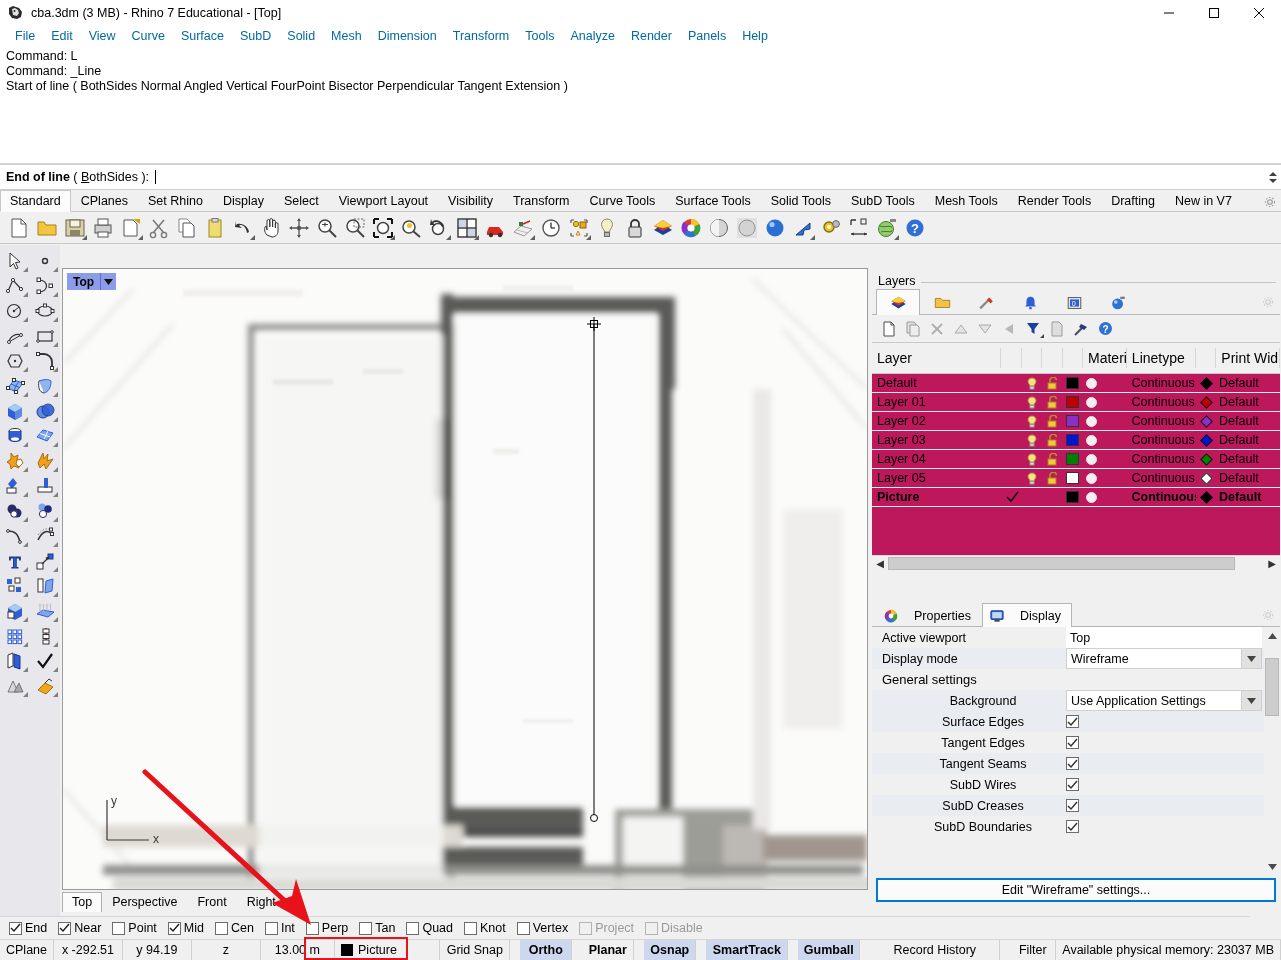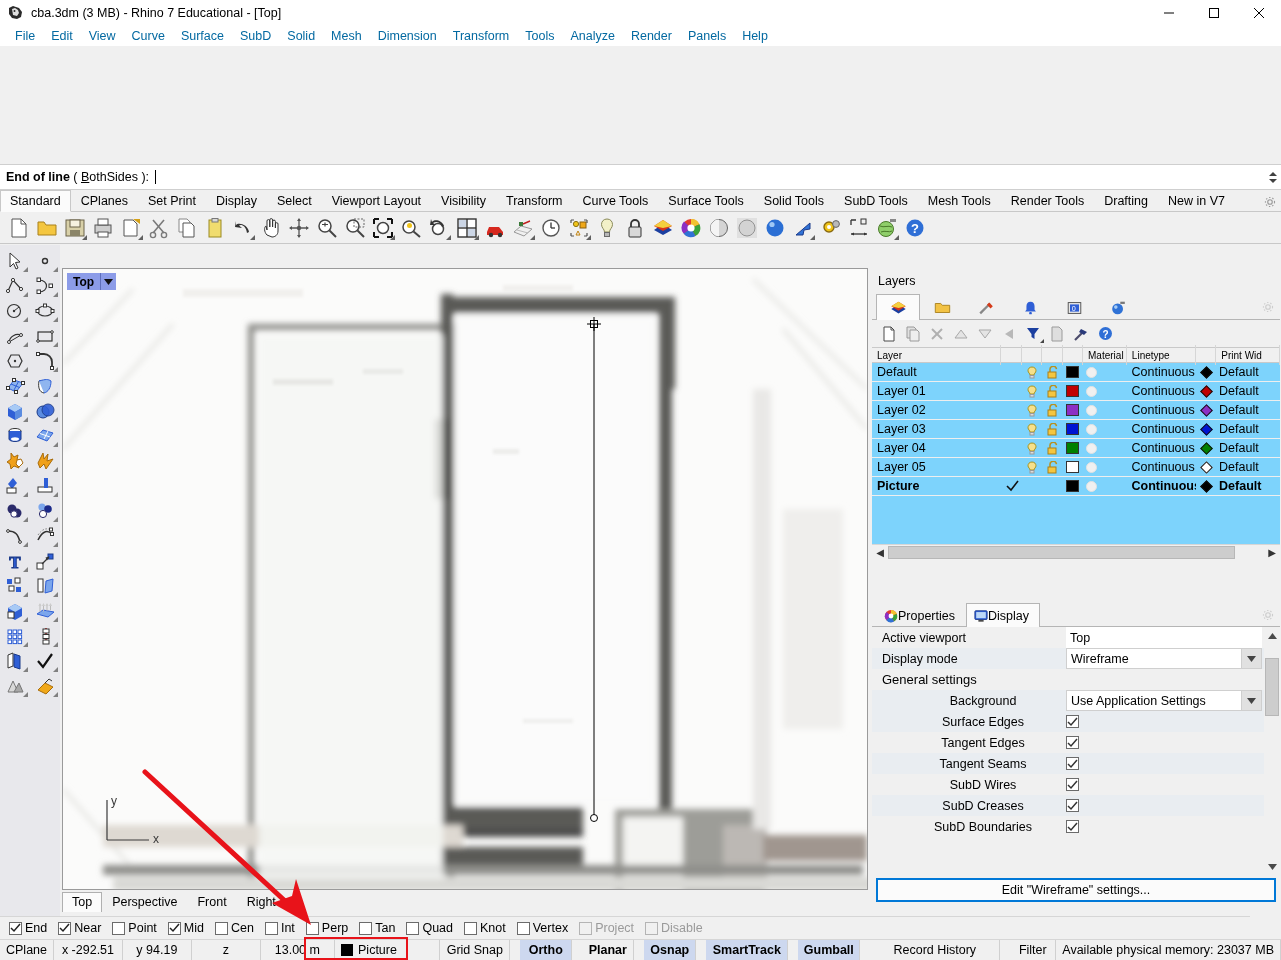--- a/index.html
+++ b/index.html
@@ -139,40 +139,40 @@
     border: 1px solid transparent; border-bottom: none;
   }
   .vptabs .vtab.active { background: #fbfbfb; border-color: #b0b0b0; }
 
   
   .layers-panel {
     position: absolute; left: 872px; top: 274px; width: 408px; height: 322px;
     background: #f0f0f0;
   }
   .panel-cap { font-size: 12.5px; padding: 0 0 2px 6px; color: #000; }
-  .panel-cap-wrap { display:flex; gap:5px;flex-direction:column; }
+  .panel-cap-wrap { display:flex; align-items:center; gap:5px; }
   .panel-cap-line { flex:1; height:1px; background:#c4c4c4; margin-right: 4px; }
 
   .ptabs { display: flex; align-items: flex-end; height: 25px; border-bottom: 1px solid #b5b5b5; padding-left: 4px; position: relative; }
   .ptab {
     width: 44px; height: 24px; display: flex; align-items: center; justify-content: center;
     border: 1px solid transparent; border-bottom: none;
   }
   .ptab.active { background: #fbfbfb; border-color: #b5b5b5; height: 26px; margin-bottom: -1px; }
   .ptabs .gear { position: absolute; right: 5px; bottom: 5px; width: 14px; height: 14px; opacity: .4; }
 
   .ptoolbar { display: flex; align-items: center; height: 27px; padding-left: 5px; background: #f0f0f0; }
   .pt-icon { width: 24px; height: 22px; display: flex; align-items: center; justify-content: center; position: relative; }
 
   .lay-head {
-    display: flex; height: 16px; background: #f0f0f0; border-top: 1px solid #c9c9c9;
-    border-bottom: 1px solid #c9c9c9; align-items: center; font-size: 10px;
+    display: flex; height: 32px; background: #f0f0f0; border-top: 1px solid #c9c9c9;
+    border-bottom: 1px solid #c9c9c9; align-items: center; font-size: 14px;
   }
   .lay-head .c { border-right: 1px solid #d6d6d6; height: 20px; display:flex; align-items:center; padding-left: 5px; overflow:hidden; }
-  .lay-rows { background: #7dd3fc; height: 181px; overflow: hidden; }
+  .lay-rows { background: #be185d; height: 181px; overflow: hidden; }
   .lay-row { display: flex; height: 19px; align-items: center; font-size: 12.5px; border-bottom: 1px solid #eee; }
   .lay-row.bold { font-weight: bold; }
   .lay-cell { height: 19px; display: flex; align-items: center; padding-left: 5px; overflow: hidden; }
   .swatch { width: 13px; height: 12px; border: 1px solid #333; }
   .matcircle { width: 11px; height: 11px; border-radius: 50%; background: #f0f0f0; border: 1px solid #e2e2e2; }
   .diamond { width: 9px; height: 9px; transform: rotate(45deg); border: 1px solid #111; }
 
   .hscroll {
     height: 16px; background: #f0f0f0; display: flex; align-items: center;
     border-top: 1px solid #d6d6d6;
@@ -180,21 +180,21 @@
   .hscroll .arrow { width: 16px; height: 15px; display: flex; align-items: center; justify-content: center; font-size: 10px; color:#333; }
   .hscroll .thumb { height: 13px; background: #cdcdcd; border: 1px solid #b7b7b7; }
   .hscroll .track { flex: 1; height: 15px; background: #f0f0f0; display:flex; align-items:center; }
 
   .disp-panel {
     position: absolute; left: 872px; top: 604px; width: 408px; height: 306px;
     background: #f0f0f0;
   }
   .dtabs { display: flex; align-items: flex-end; height: 23px; border-bottom: 1px solid #b5b5b5; padding-left: 4px; position:relative; }
   .dtab {
-    display: flex; align-items: center; gap: 0; padding: 2px 10px 2px 7px; font-size: 12.5px;
+    display: flex; align-items: center; gap: 16px; padding: 2px 10px 2px 7px; font-size: 12.5px;
     border: 1px solid transparent; border-bottom: none; height: 22px;
   }
   .dtab.active { background: #fbfbfb; border-color: #b5b5b5; height: 24px; margin-bottom: -1px; }
   .dtabs .gear { position: absolute; right: 5px; bottom: 4px; width: 14px; height: 14px; opacity: .4; }
 
   .disp-body { position: relative; height: 248px; background: #f0f0f0; overflow: hidden; }
   .disp-rows { position:absolute; left:0; top:0; right: 16px; bottom: 0; }
   .drow { display: flex; align-items: center; height: 21px; font-size: 12.5px; }
   .drow.alt { background: #e9edf1; }
   .drow .dlabel { width: 194px; padding-left: 10px; white-space: nowrap; }
@@ -295,36 +295,41 @@
       <div class="menu-item">Mesh</div>
       <div class="menu-item">Dimension</div>
       <div class="menu-item">Transform</div>
       <div class="menu-item">Tools</div>
       <div class="menu-item">Analyze</div>
       <div class="menu-item">Render</div>
       <div class="menu-item">Panels</div>
       <div class="menu-item">Help</div>
     </div>
 
+  <div class="cmd-history" id="cmd-history">
+      <div class="line">Command: L</div>
+      <div class="line">Command: _Line</div>
+      <div class="line">Start of line ( BothSides  Normal  Angled  Vertical  FourPoint  Bisector  Perpendicular  Tangent  Extension )</div>
+    </div>
 
   <div class="cmd-prompt">
     <span class="prompt-label">
       <b>End of line</b><span class="opt">&nbsp;(&nbsp;<span class="uline">B</span>othSides ):</span>
     </span>
     <span class="caret"></span>
     <div class="cmd-spin">
       <div class="up"></div>
       <div class="dn"></div>
     </div>
   </div>
 
   <div class="tabstrip" id="tabstrip">
     <div class="tab active">Standard</div>
       <div class="tab">CPlanes</div>
-      <div class="tab">Set Print</div>
+      <div class="tab">Set Rhino</div>
       <div class="tab">Display</div>
       <div class="tab">Select</div>
       <div class="tab">Viewport Layout</div>
       <div class="tab">Visibility</div>
       <div class="tab">Transform</div>
       <div class="tab">Curve Tools</div>
       <div class="tab">Surface Tools</div>
       <div class="tab">Solid Tools</div>
       <div class="tab">SubD Tools</div>
       <div class="tab">Mesh Tools</div>

